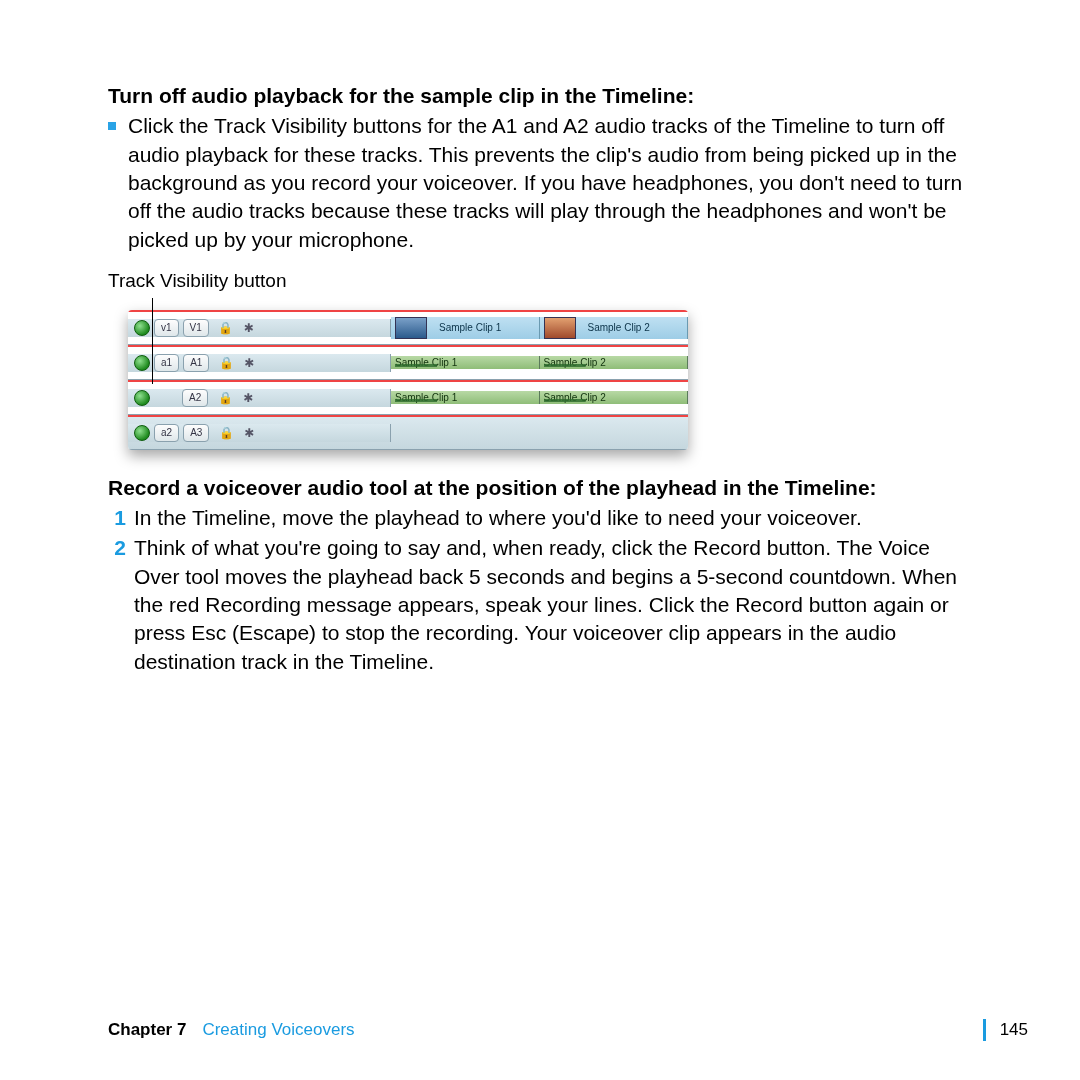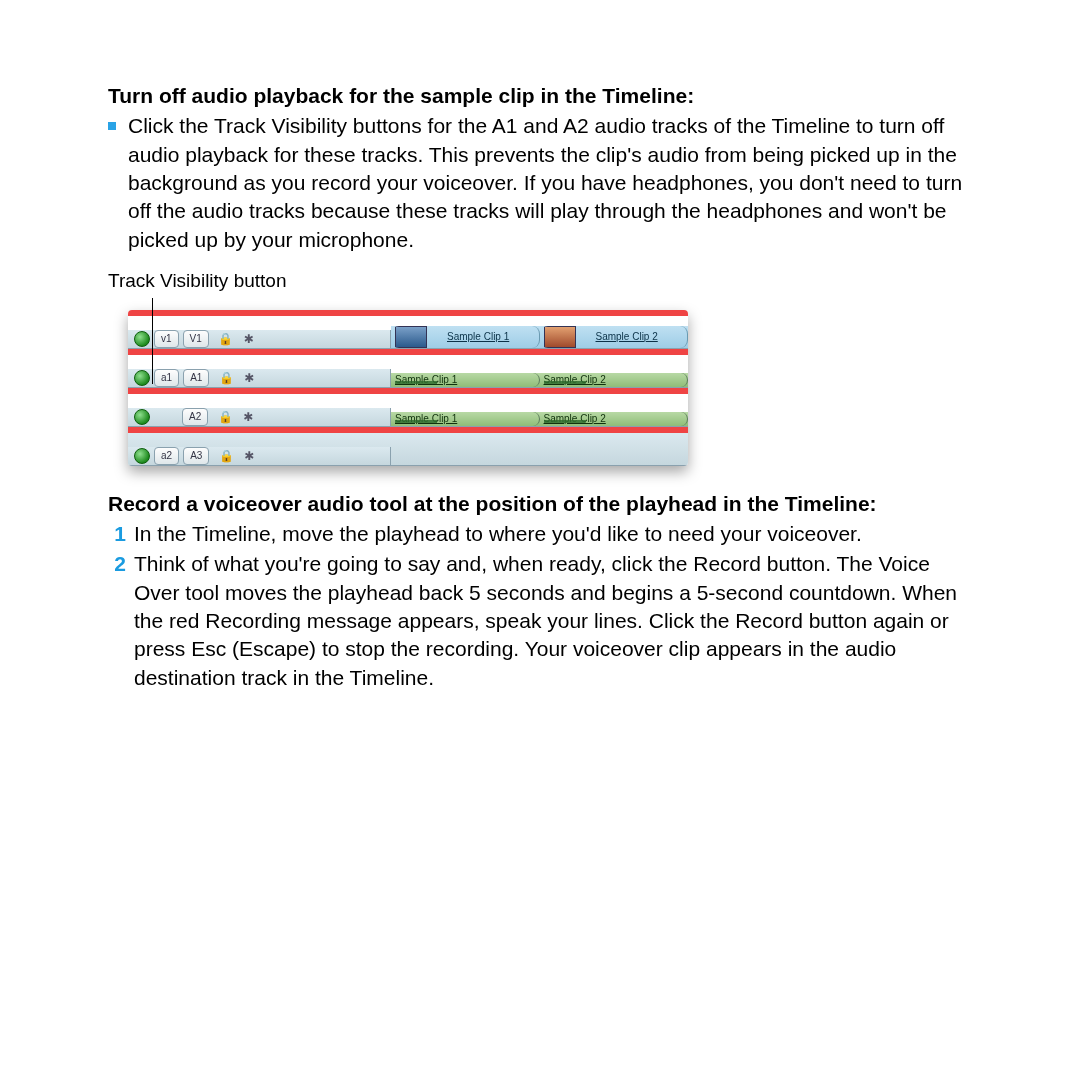--- a/index.html
+++ b/index.html
@@ -66,23 +66,23 @@
   .timeline {
     margin-top: 16px;
     border: 0px solid #000;
     box-shadow: 0 6px 14px rgba(0,0,0,0.35);
     border-radius: 4px;
     overflow: hidden;
     font-size: 11px;
   }
   .tl-row {
     display: flex;
-    align-items: flex-end;
+    align-items: center;
     height: 32px;
-    border-top: 6px solid #ef4444;
+    border-top: 2px solid #ef4444;
     border-bottom: 1px solid #8aa1ae;
   }
   .tl-head {
     display: flex;
     align-items: center;
     gap: 4px;
     padding: 0 6px;
     background: linear-gradient(#dbe9ef,#c5d7de);
     flex: 0 0 250px;
     border-right: 1px solid #8aa1ae;
@@ -111,29 +111,27 @@
     color: #556; font-size: 12px; margin-left: 6px;
   }
   .tl-tracks {
     flex: 1 1 auto;
     display: flex;
   }
   .clip {
     flex: 1 1 50%;
     display: flex;
     align-items: center;
-    gap: 20px;
+    gap: 12px;
     padding: 0 4px;
     border-right: 1px solid #5b7b5b;
     position: relative;
-    text-decoration: underline;
     color: #11320d;
     font-size: 10px;
     overflow: hidden;
-    border-radius: 8px;
   }
   .row-video .tl-tracks { background: linear-gradient(#bfe0f2,#9ecde6); }
   .row-video .clip { border-right-color:#6a9ab1; color:#0b3248; }
   .thumb {
     width: 30px; height: 20px;
     background: linear-gradient(#7aa0c8,#2b5a8c);
     border: 1px solid #335;
     flex: 0 0 auto;
   }
   .thumb2 {
@@ -279,13 +277,20 @@
       <div class="num">1</div>
       <div class="num-text">In the Timeline, move the playhead to where you'd like to need your voiceover.</div>
     </div>
     <div class="num-row">
       <div class="num">2</div>
       <div class="num-text">Think of what you're going to say and, when ready, click the Record button. The Voice Over tool moves the playhead back 5 seconds and begins a 5-second countdown. When the red Recording message appears, speak your lines. Click the Record button again or press Esc (Escape) to stop the recording. Your voiceover clip appears in the audio destination track in the Timeline.</div>
     </div>
 
   </div>
 
+  <div class="footer">
+    <span class="chap-label">Chapter 7</span>
+    <span class="chap-title">Creating Voiceovers</span>
+    <span class="spacer"></span>
+    <span class="footer-line"></span>
+    <span class="pagenum">145</span>
+  </div>
 </div>
 
 </body></html>

